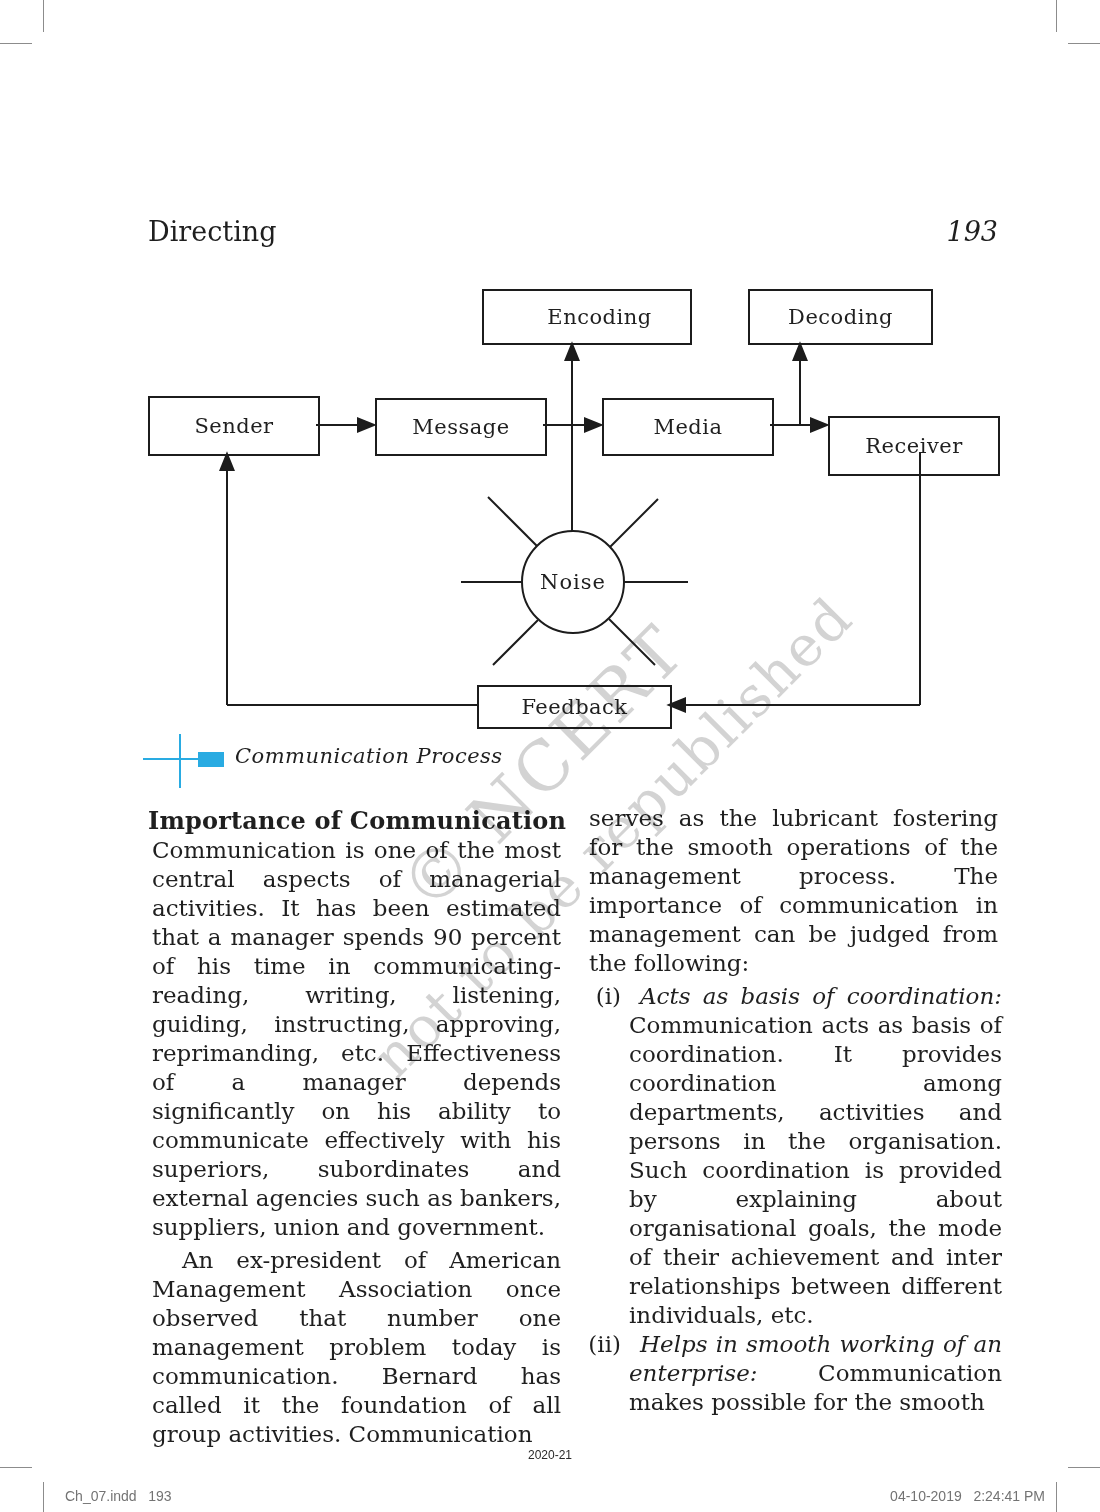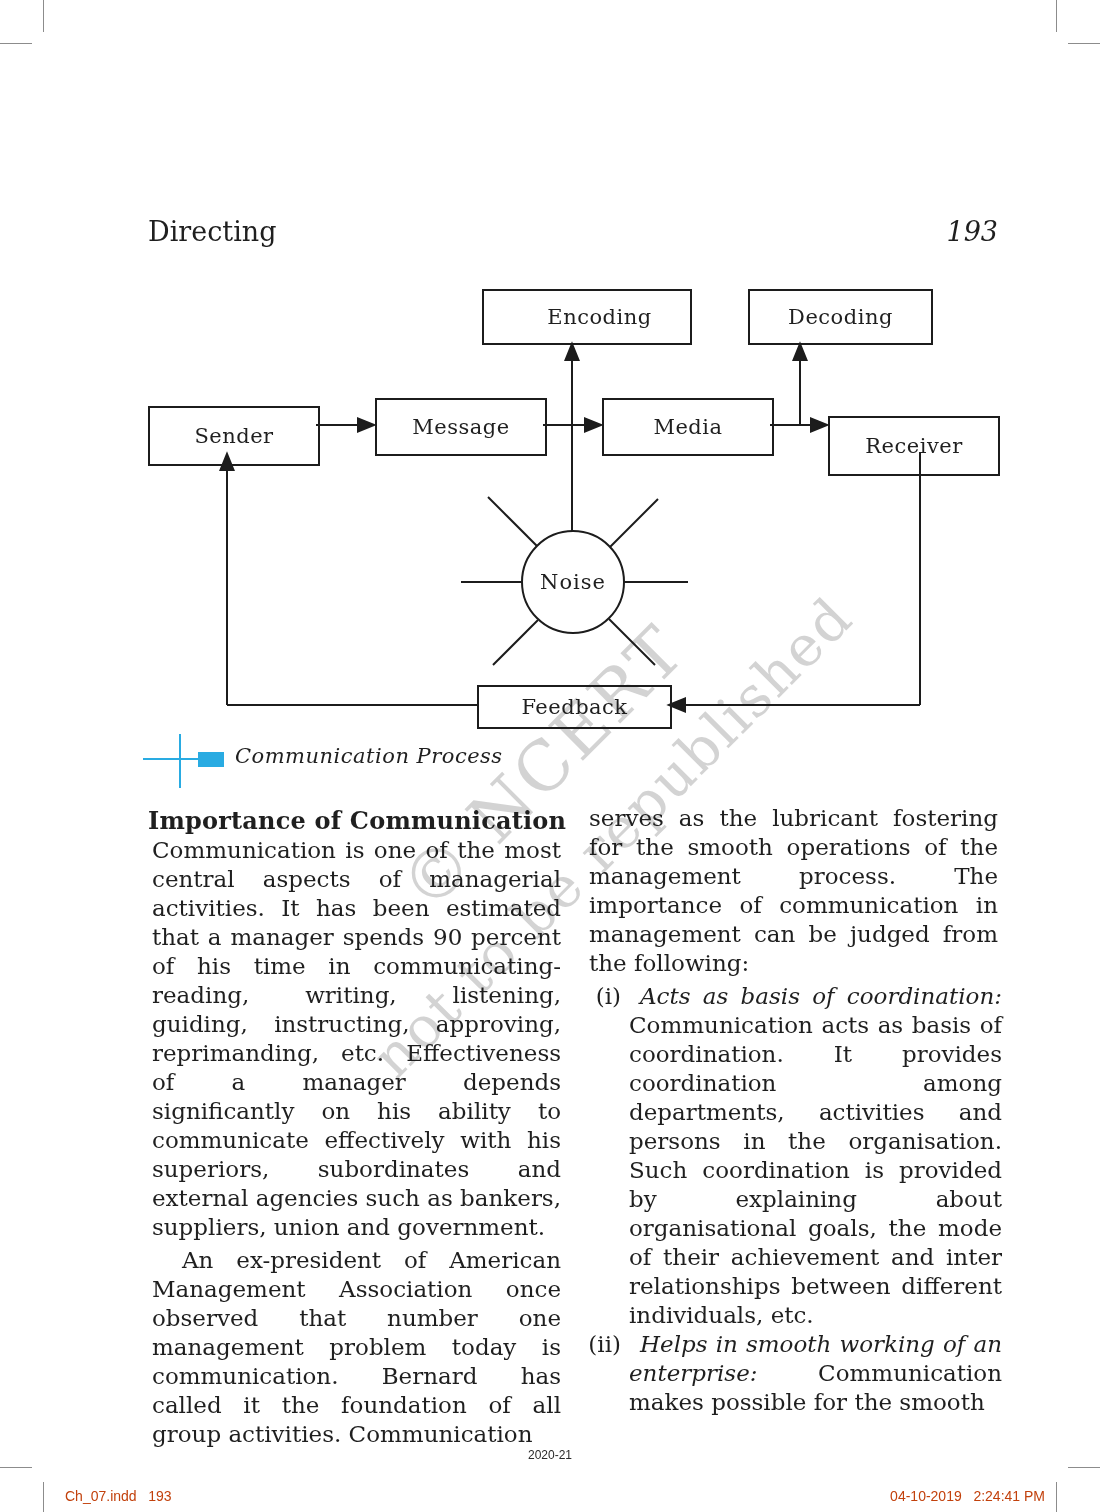--- a/index.html
+++ b/index.html
@@ -64,21 +64,21 @@
   .li-marker{flex:0 0 44px;text-align:right;padding-right:8px;box-sizing:border-box;}
   .li-body{flex:1;text-align:justify;}
   .lead{font-style:italic;margin-left:11px;}
   
   .year-line{
     position:absolute;left:0;top:1448px;width:1100px;text-align:center;
     font-family:"Liberation Sans",sans-serif;font-size:12px;color:#2a2a2a;z-index:4;
   }
   .imprint{
     position:absolute;top:1488px;font-family:"Liberation Sans",sans-serif;
-    font-size:14px;color:#c2410c;z-index:4;
+    font-size:14px;color:#737373;z-index:4;
   }
   .imprint.left{left:65px;}
   .imprint.right{right:55px;}
   .pre{white-space:pre;}
 </style>
 </head>
 <body>
 
 <div class="page">
 
@@ -138,21 +138,21 @@
       <circle cx="573" cy="582" r="51" fill="#ffffff"></circle>
     </g>
   </svg>
 
   <div class="dbox" style="left:482px;top:289px;width:181px;height:52px;padding-left:25px;">
     <span>Encoding</span>
   </div>
   <div class="dbox" style="left:748px;top:289px;width:181px;height:52px;">
     <span>Decoding</span>
   </div>
-  <div class="dbox" style="left:148px;top:396px;width:168px;height:56px;margin-top:10px;">
+  <div class="dbox" style="left:148px;top:396px;width:168px;height:56px;">
     <span>Sender</span>
   </div>
   <div class="dbox" style="left:375px;top:398px;width:168px;height:54px;">
     <span>Message</span>
   </div>
   <div class="dbox" style="left:602px;top:398px;width:168px;height:54px;">
     <span>Media</span>
   </div>
   <div class="dbox" style="left:828px;top:416px;width:168px;height:56px;text-align:right;">
     <span>Receiver</span>

